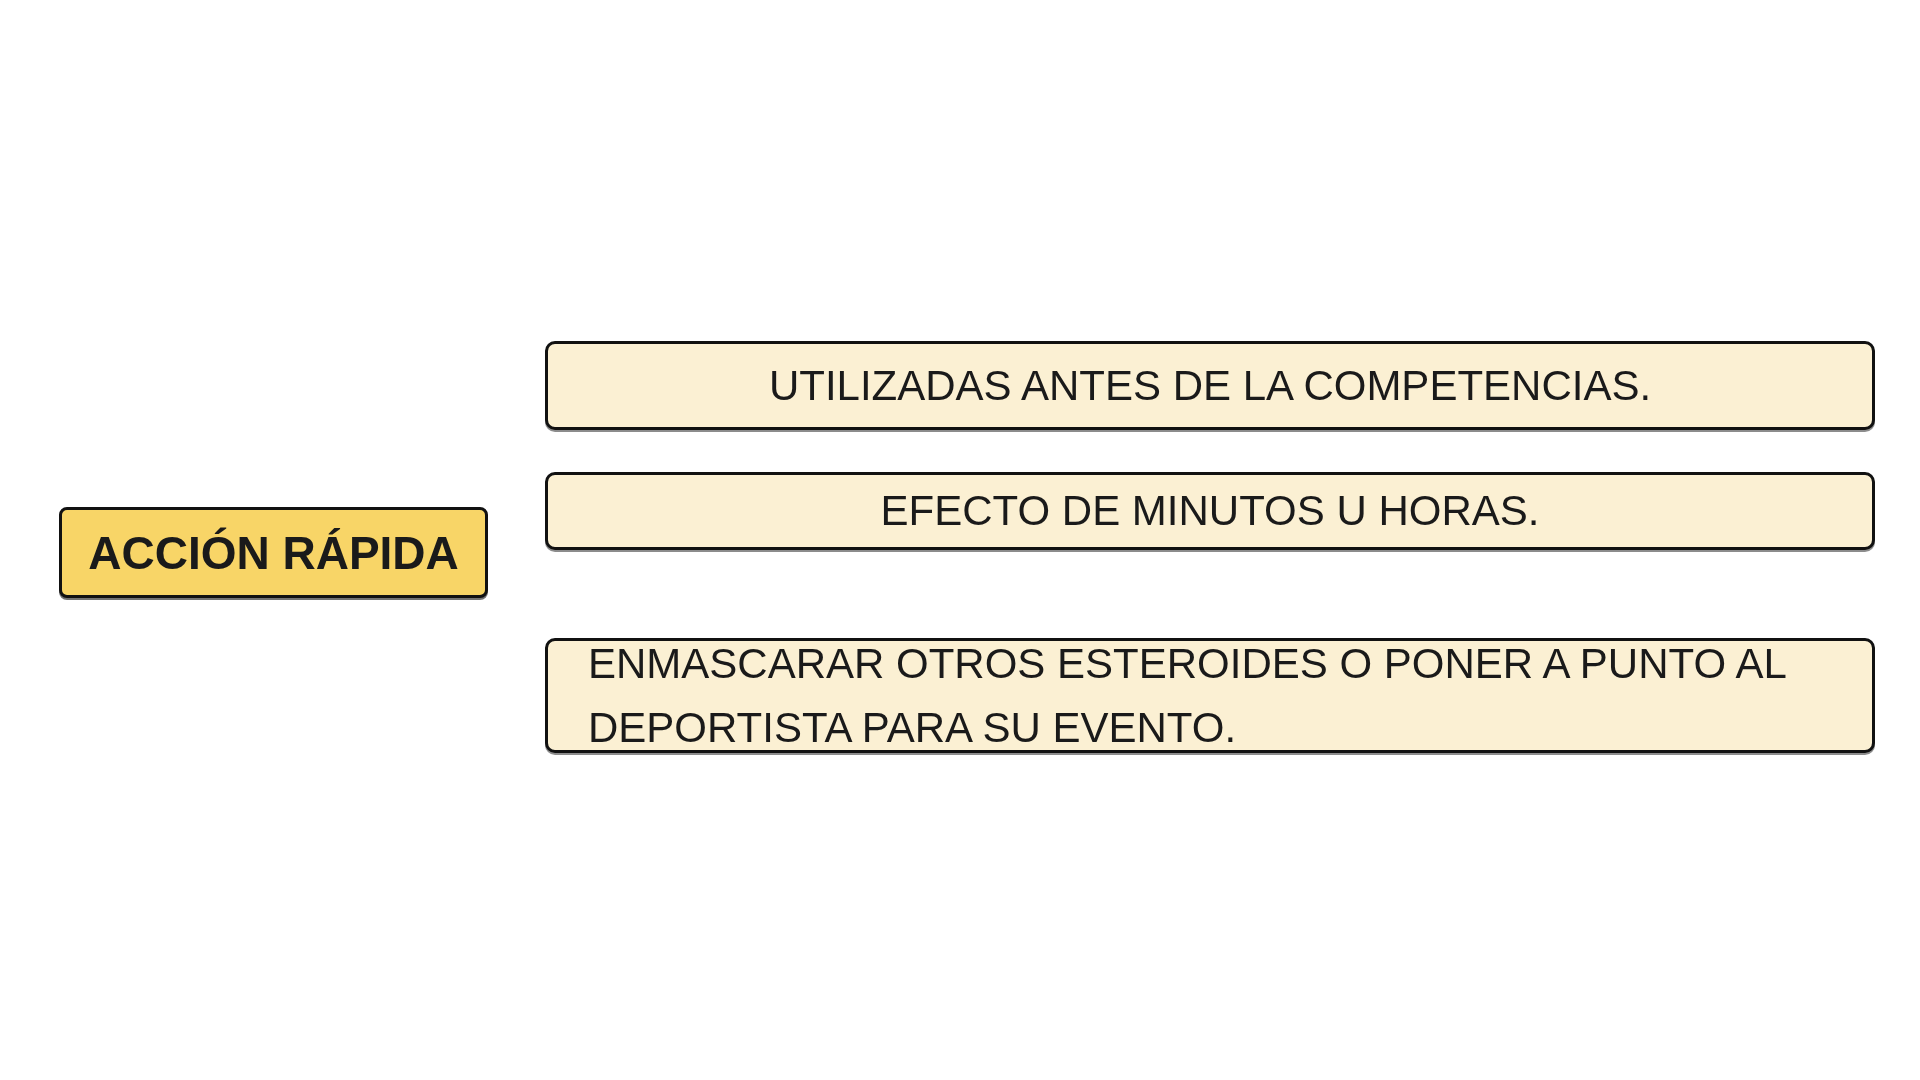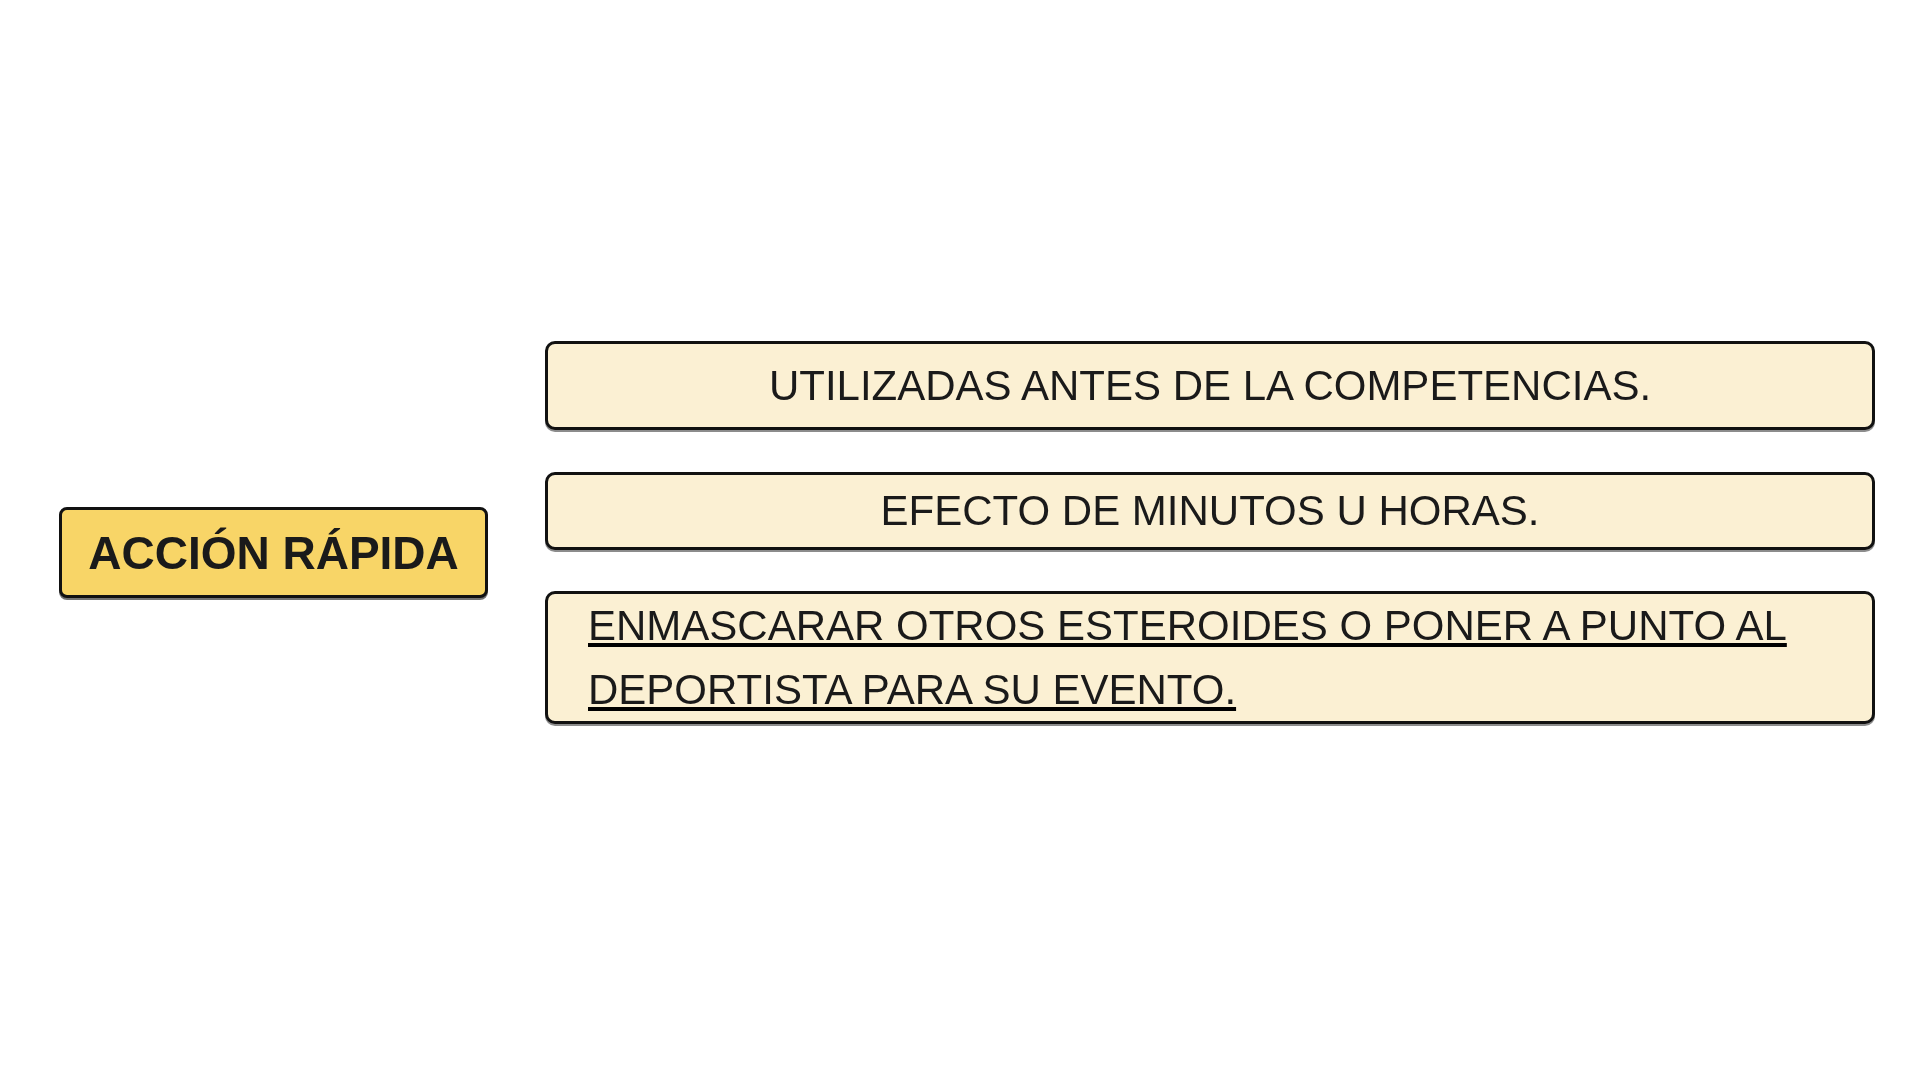--- a/index.html
+++ b/index.html
@@ -54,21 +54,21 @@
   }
   .fact-box span {
     font-size: 42px;
     font-weight: normal;
     color: var(--text, #1A1A1A);
     line-height: 64px;
     padding: 0 40px;
   }
   .fact-box-1 { top: 341px; height: 89px; }
   .fact-box-2 { top: 472px; height: 78px; }
-  .fact-box-3 { top: 591px; height: 133px; text-decoration: underline; }
+  .fact-box-3 { top: 638px; height: 115px; }
 </style>
 </head>
 <body>
 
 <div class="canvas">
 
   <div class="topic-label">
     <span>ACCIÓN RÁPIDA</span>
   </div>
 

